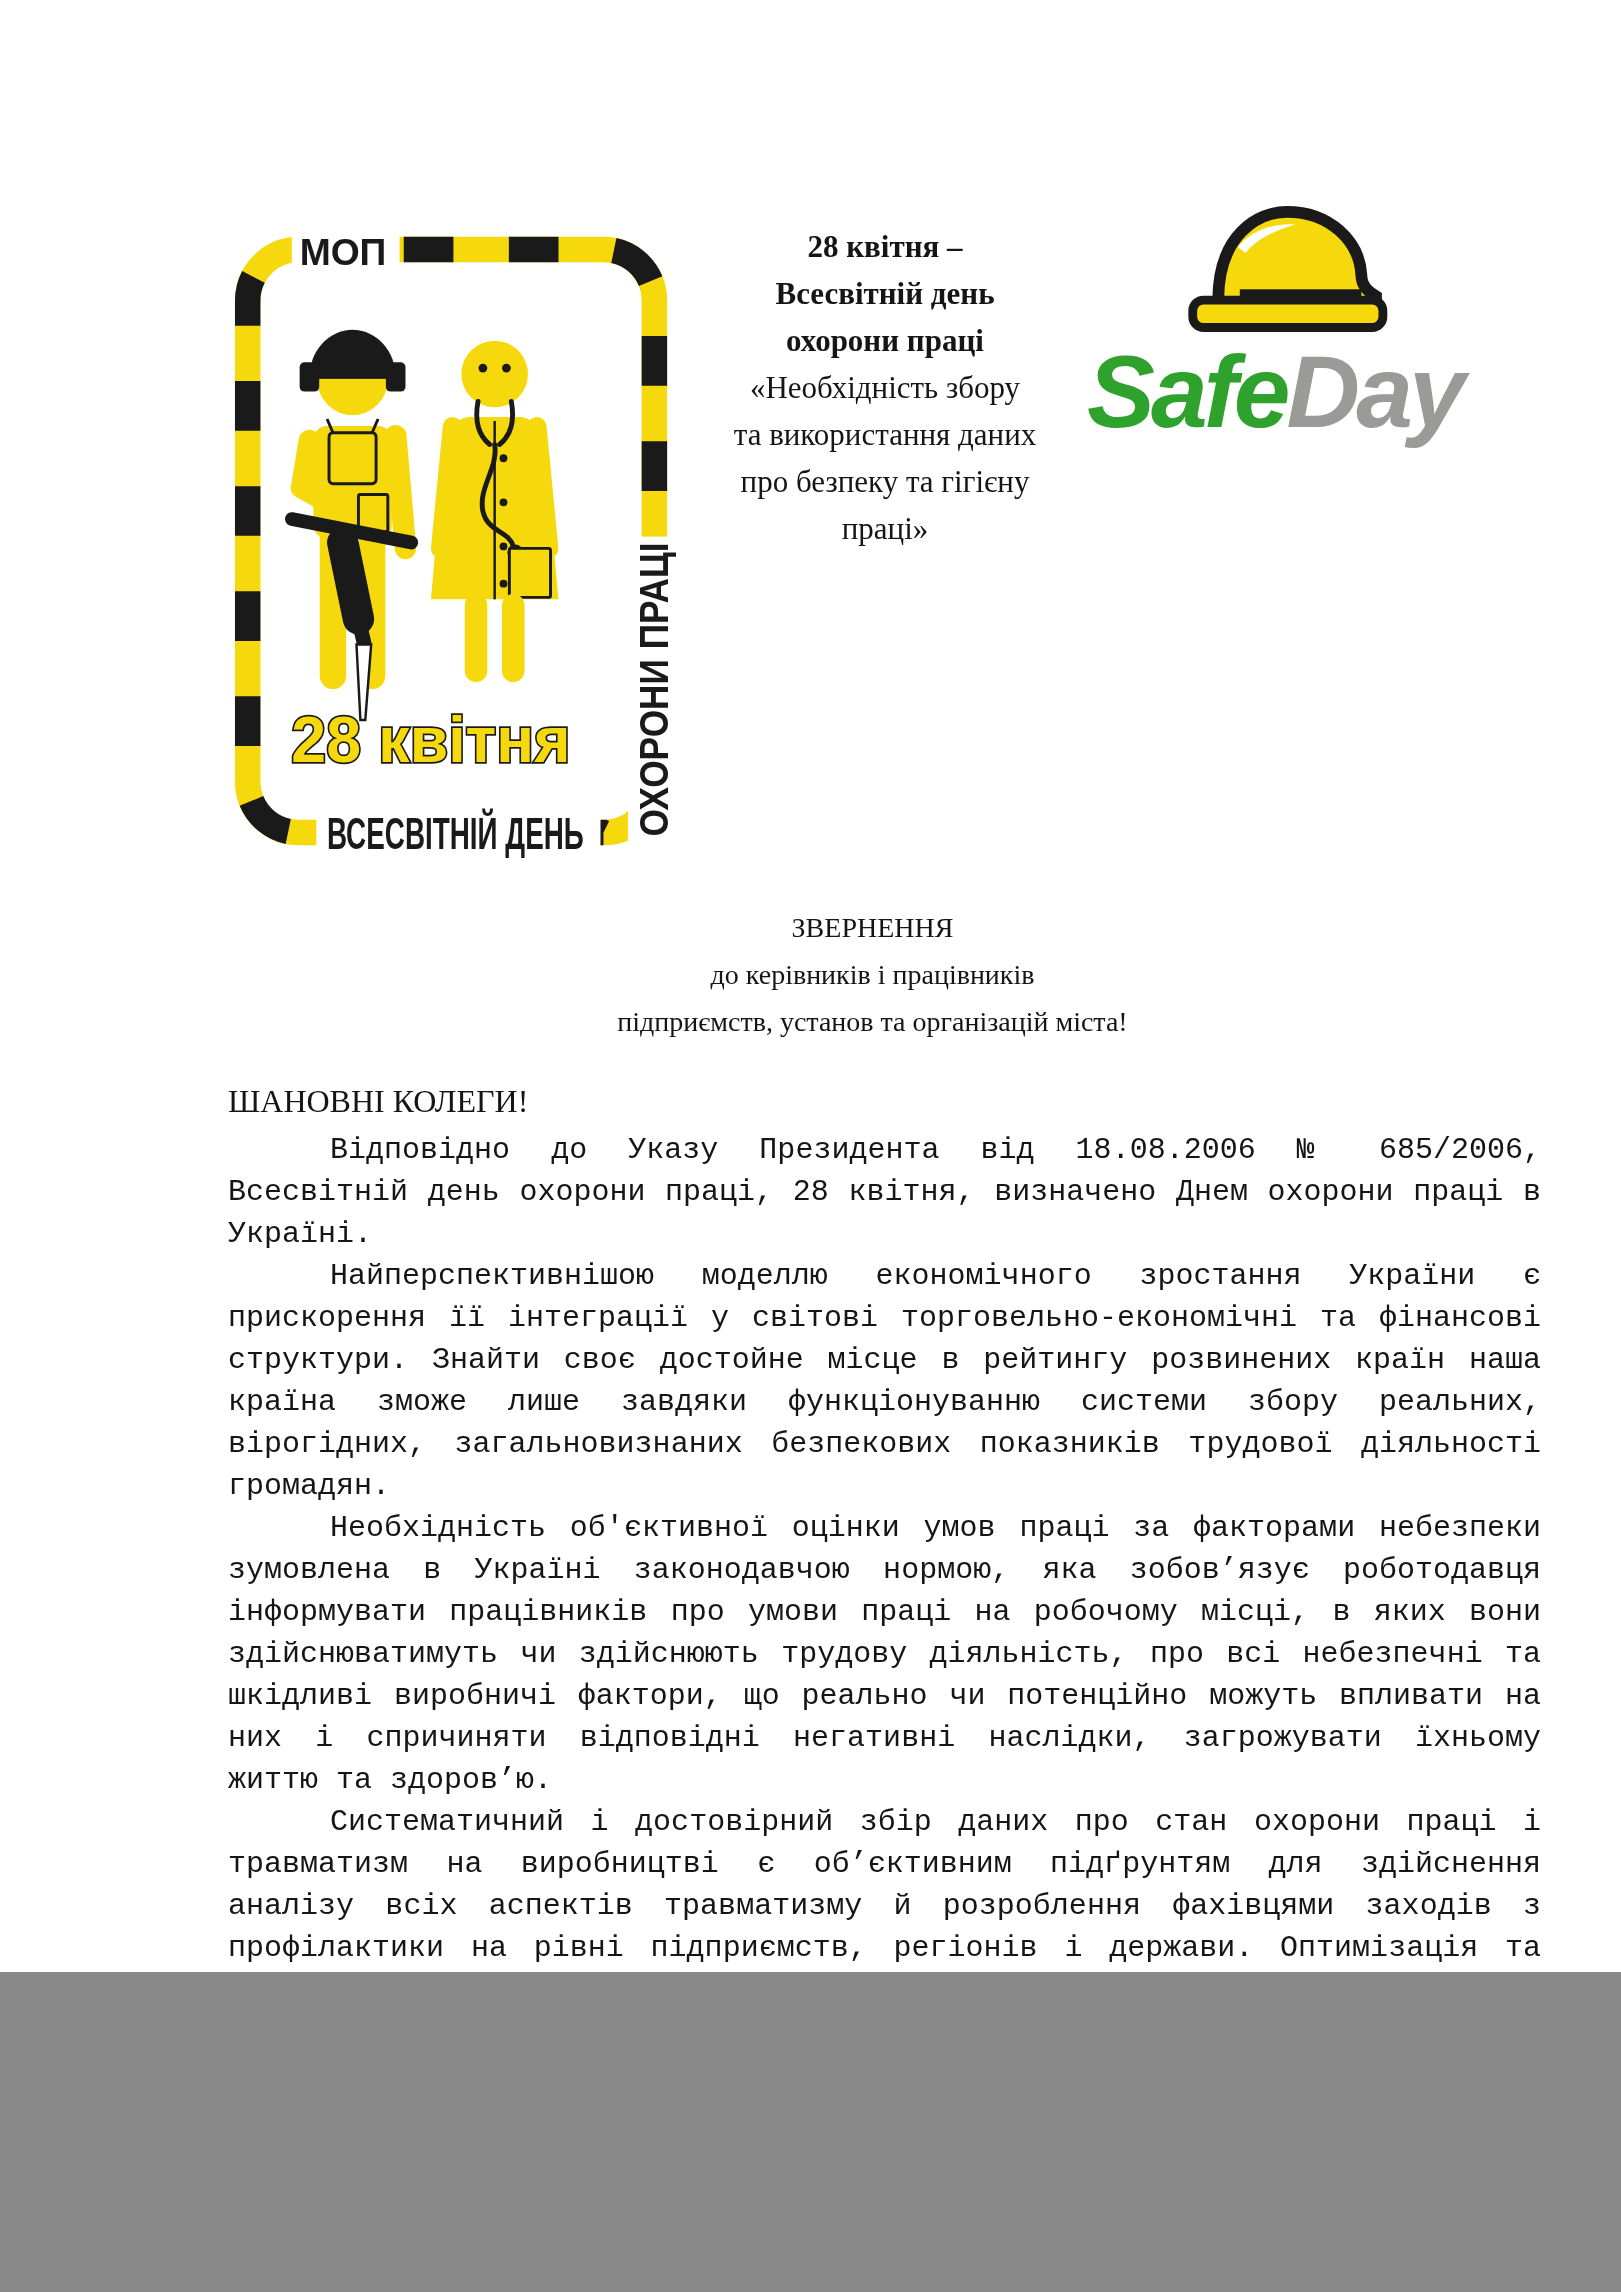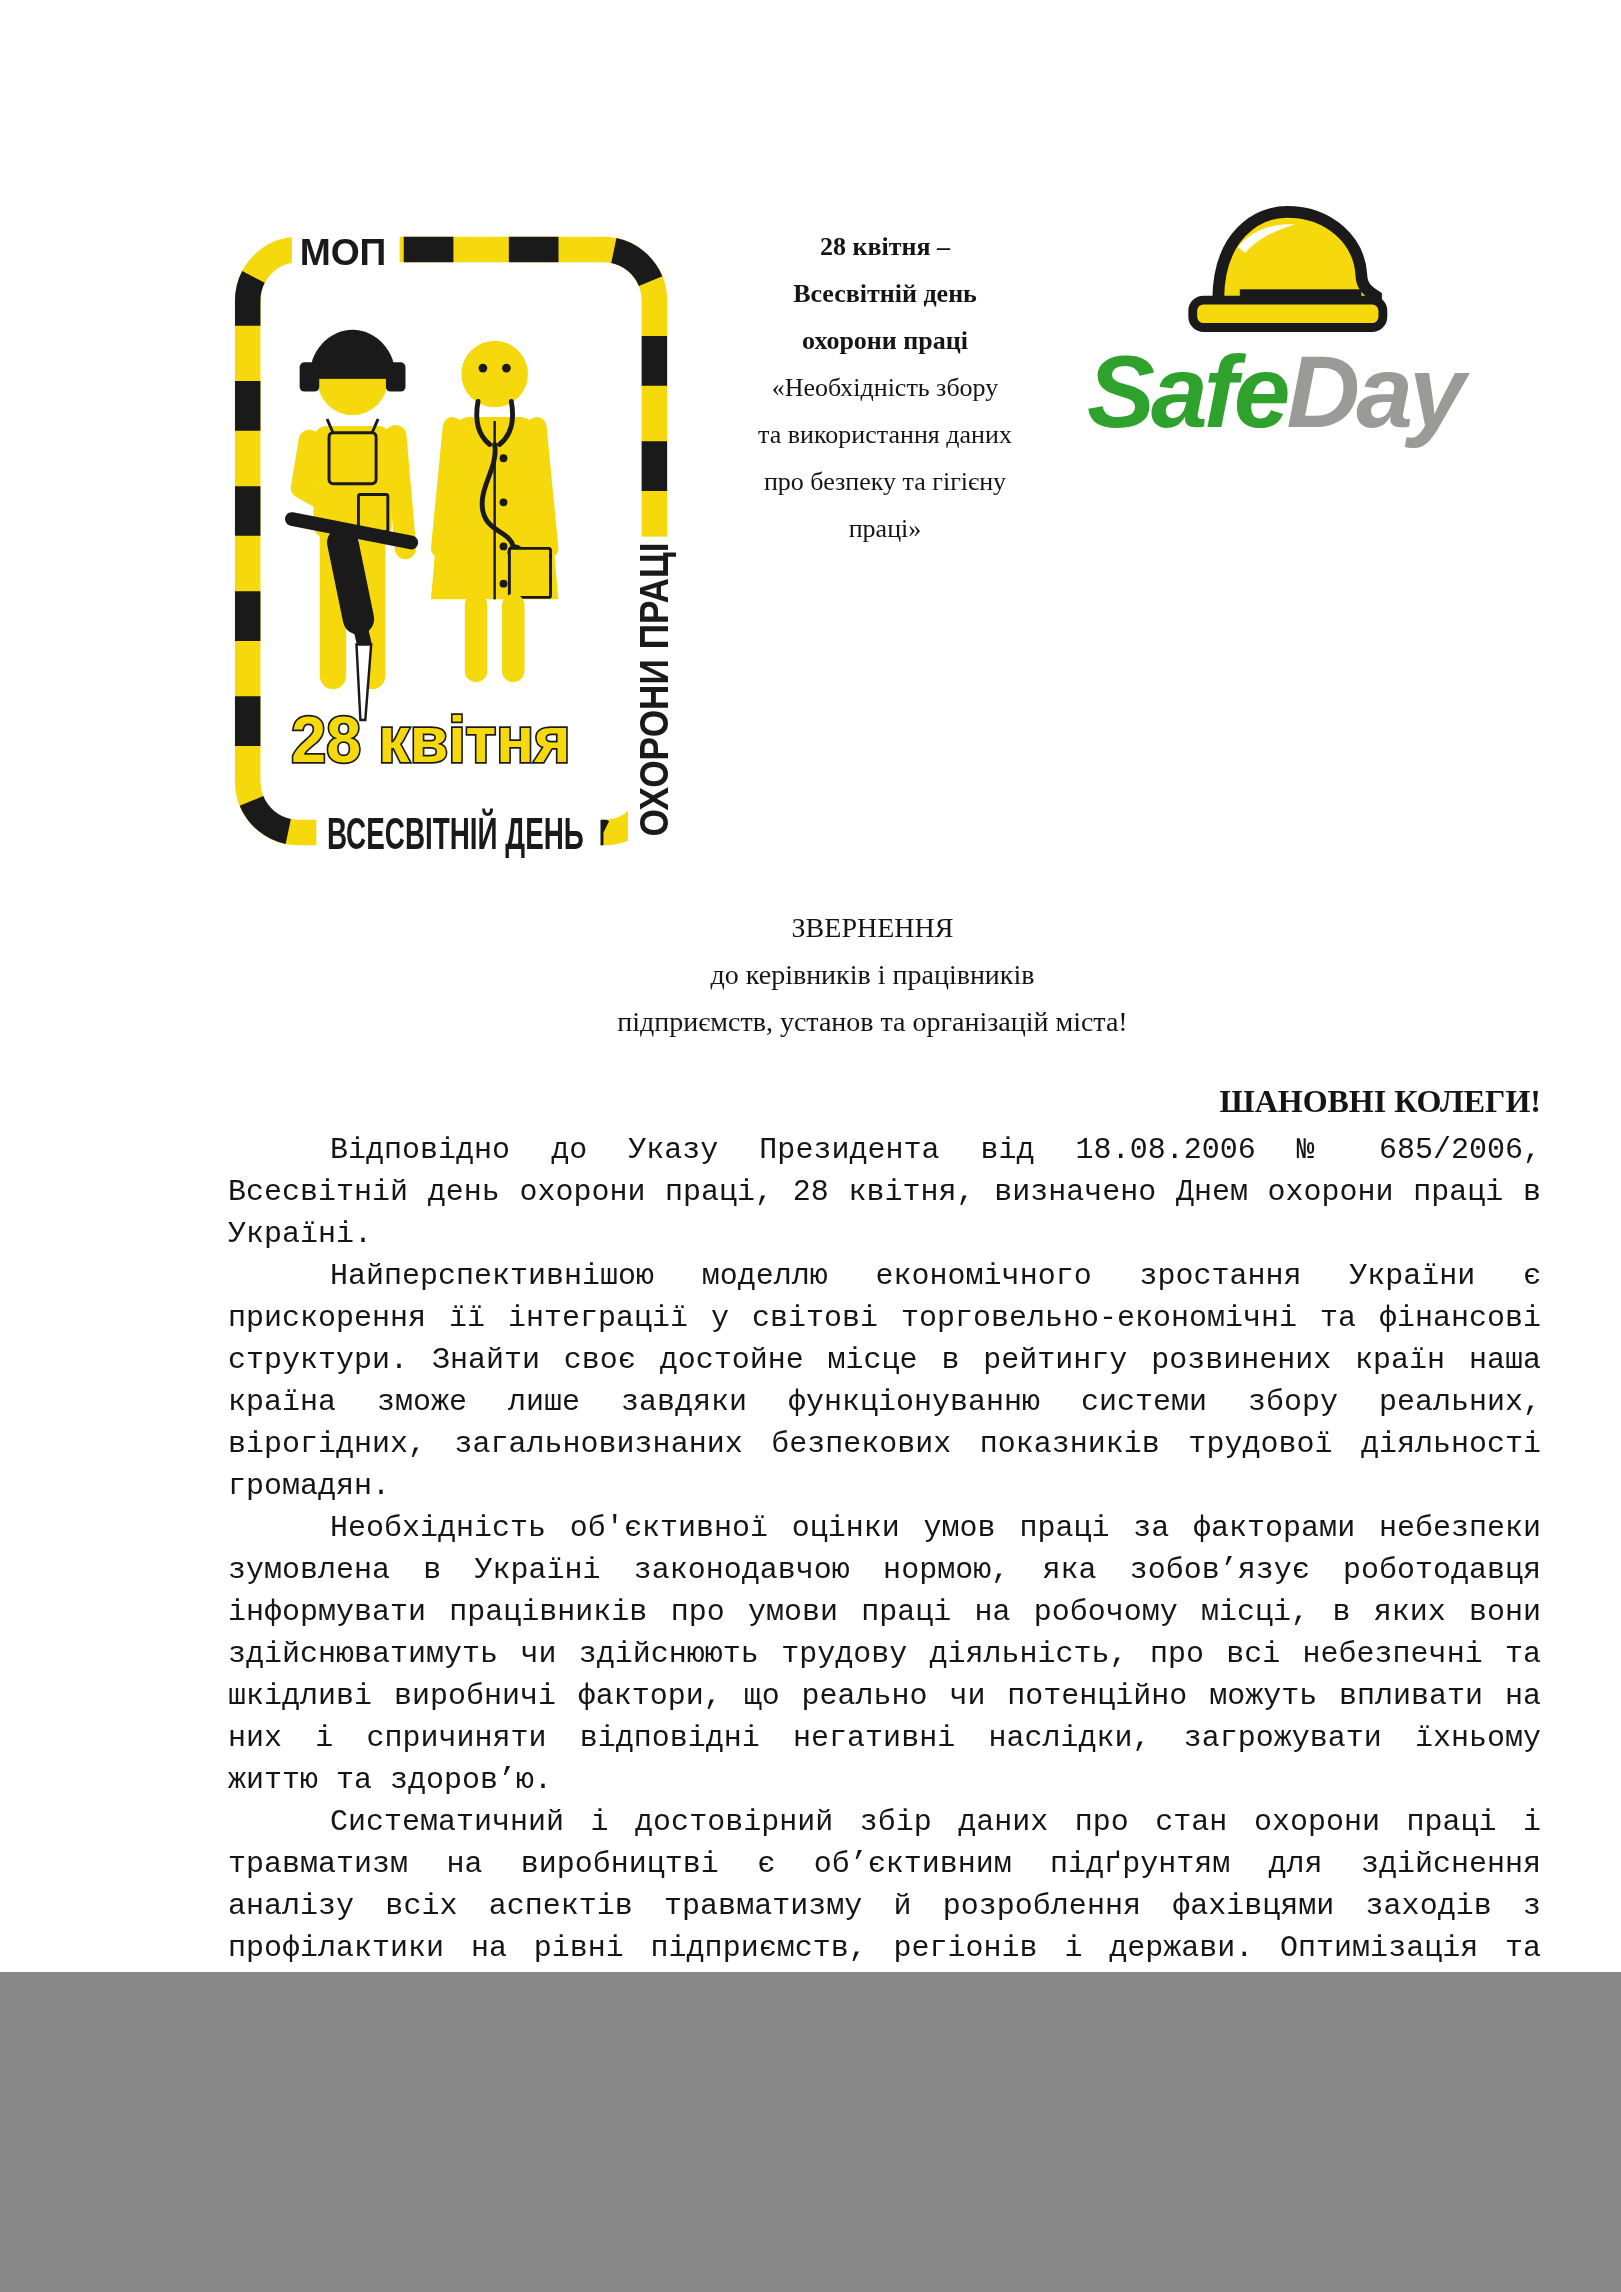--- a/index.html
+++ b/index.html
@@ -1,29 +1,29 @@
 <!DOCTYPE html>
 <html><head>
 <meta charset="utf-8">
 <style>
   html,body{margin:0;padding:0;background:#888;}
   .page{position:relative;width:1621px;height:1972px;background:#ffffff;margin:0 auto;
         font-family:"Liberation Serif","DejaVu Serif",serif;color:#151515;overflow:hidden;}
   
   .ilo-logo{position:absolute;left:223px;top:225px;width:461px;height:637px;}
   .title-block{position:absolute;left:637px;top:223px;width:496px;text-align:center;
-               font-size:26px;line-height:47px;}
+               font-size:31px;line-height:47px;}
   .title-block .b{font-weight:bold;}
   .title-block .bi{font-weight:bold;font-style:italic;}
   .safeday-logo{position:absolute;left:1083px;top:194px;width:441px;height:267px;}
   
   .address{position:absolute;left:216px;top:904px;width:1313px;text-align:center;
            font-size:28px;line-height:47px;}
-  .salutation{position:absolute;left:228px;top:1078px;width:1313px;text-align:right;
-              font-size:32px;font-weight:bold;line-height:47px;}
+  .salutation{position:absolute;left:228px;top:1078px;width:1313px;text-align:left;
+              font-size:32px;font-weight:normal;line-height:47px;}
   
   .body-text{position:absolute;left:228px;top:1129px;width:1313px;
              font-size:30px;line-height:42px;text-align:justify;}
   .body-text p{margin:0;text-indent:102px;font-family:Liberation Mono, monospace;}
   svg text{font-family:"Liberation Sans","DejaVu Sans",sans-serif;}
 </style>
 </head>
 <body>
 
 <div class="page">

